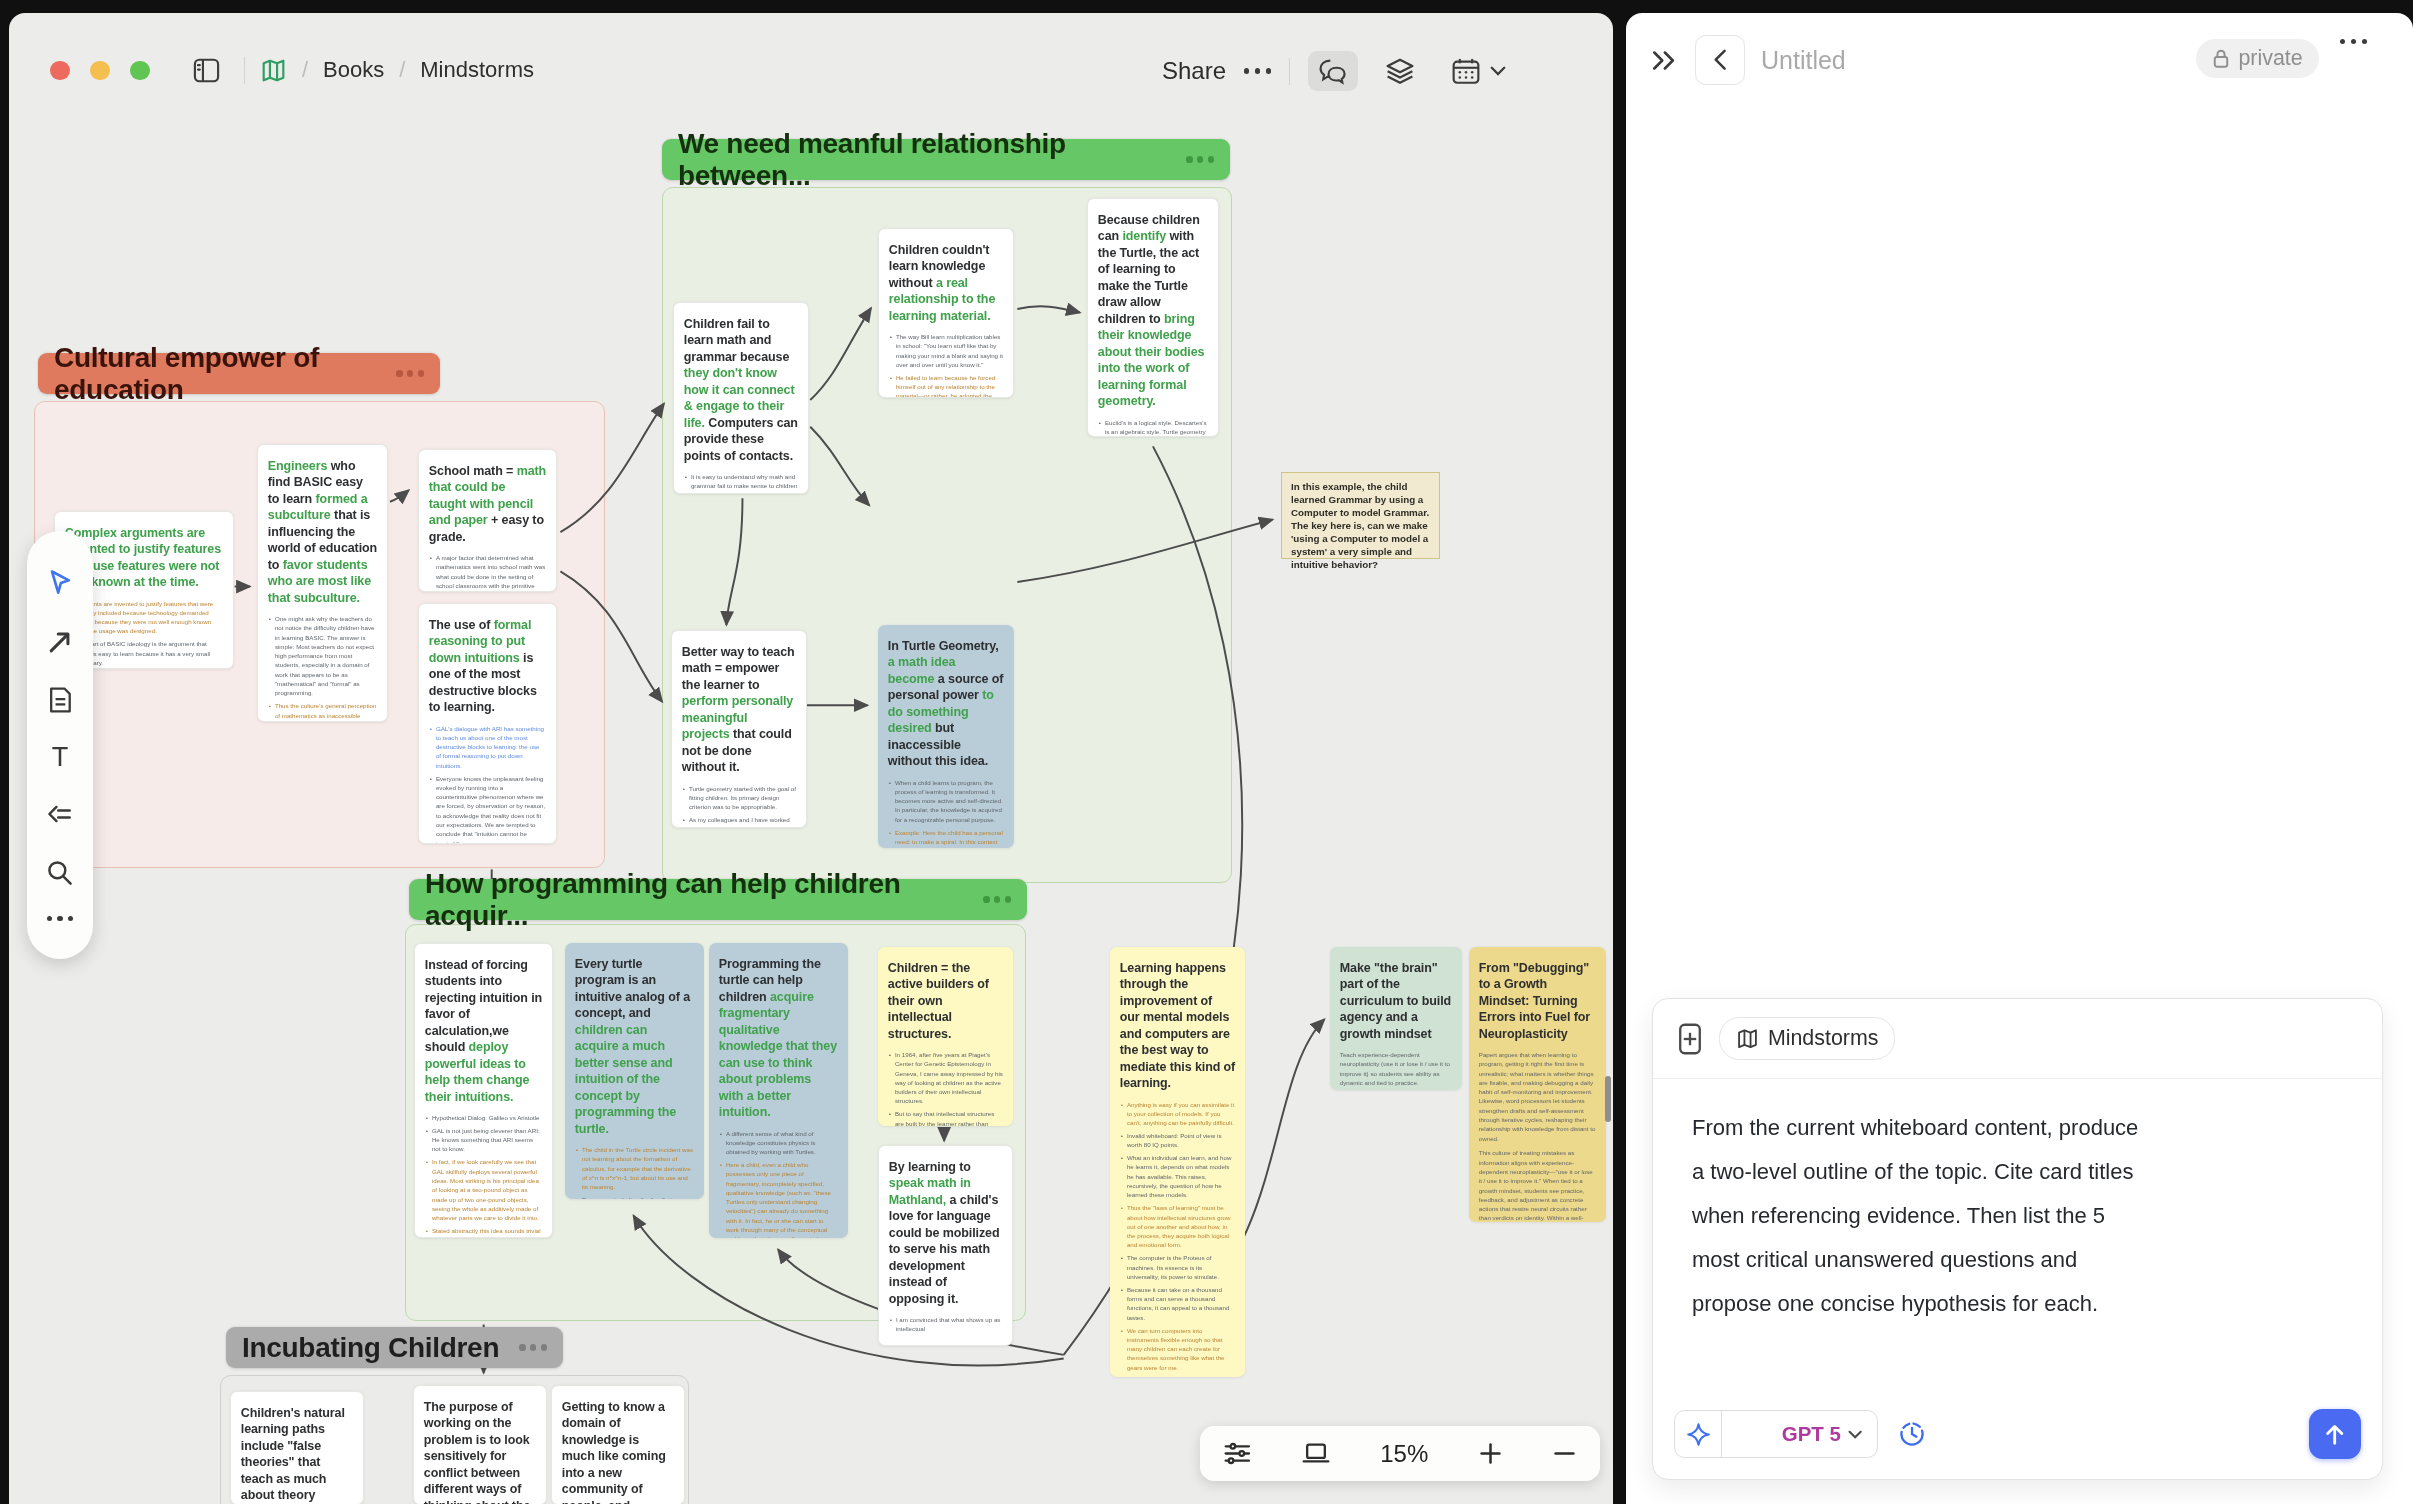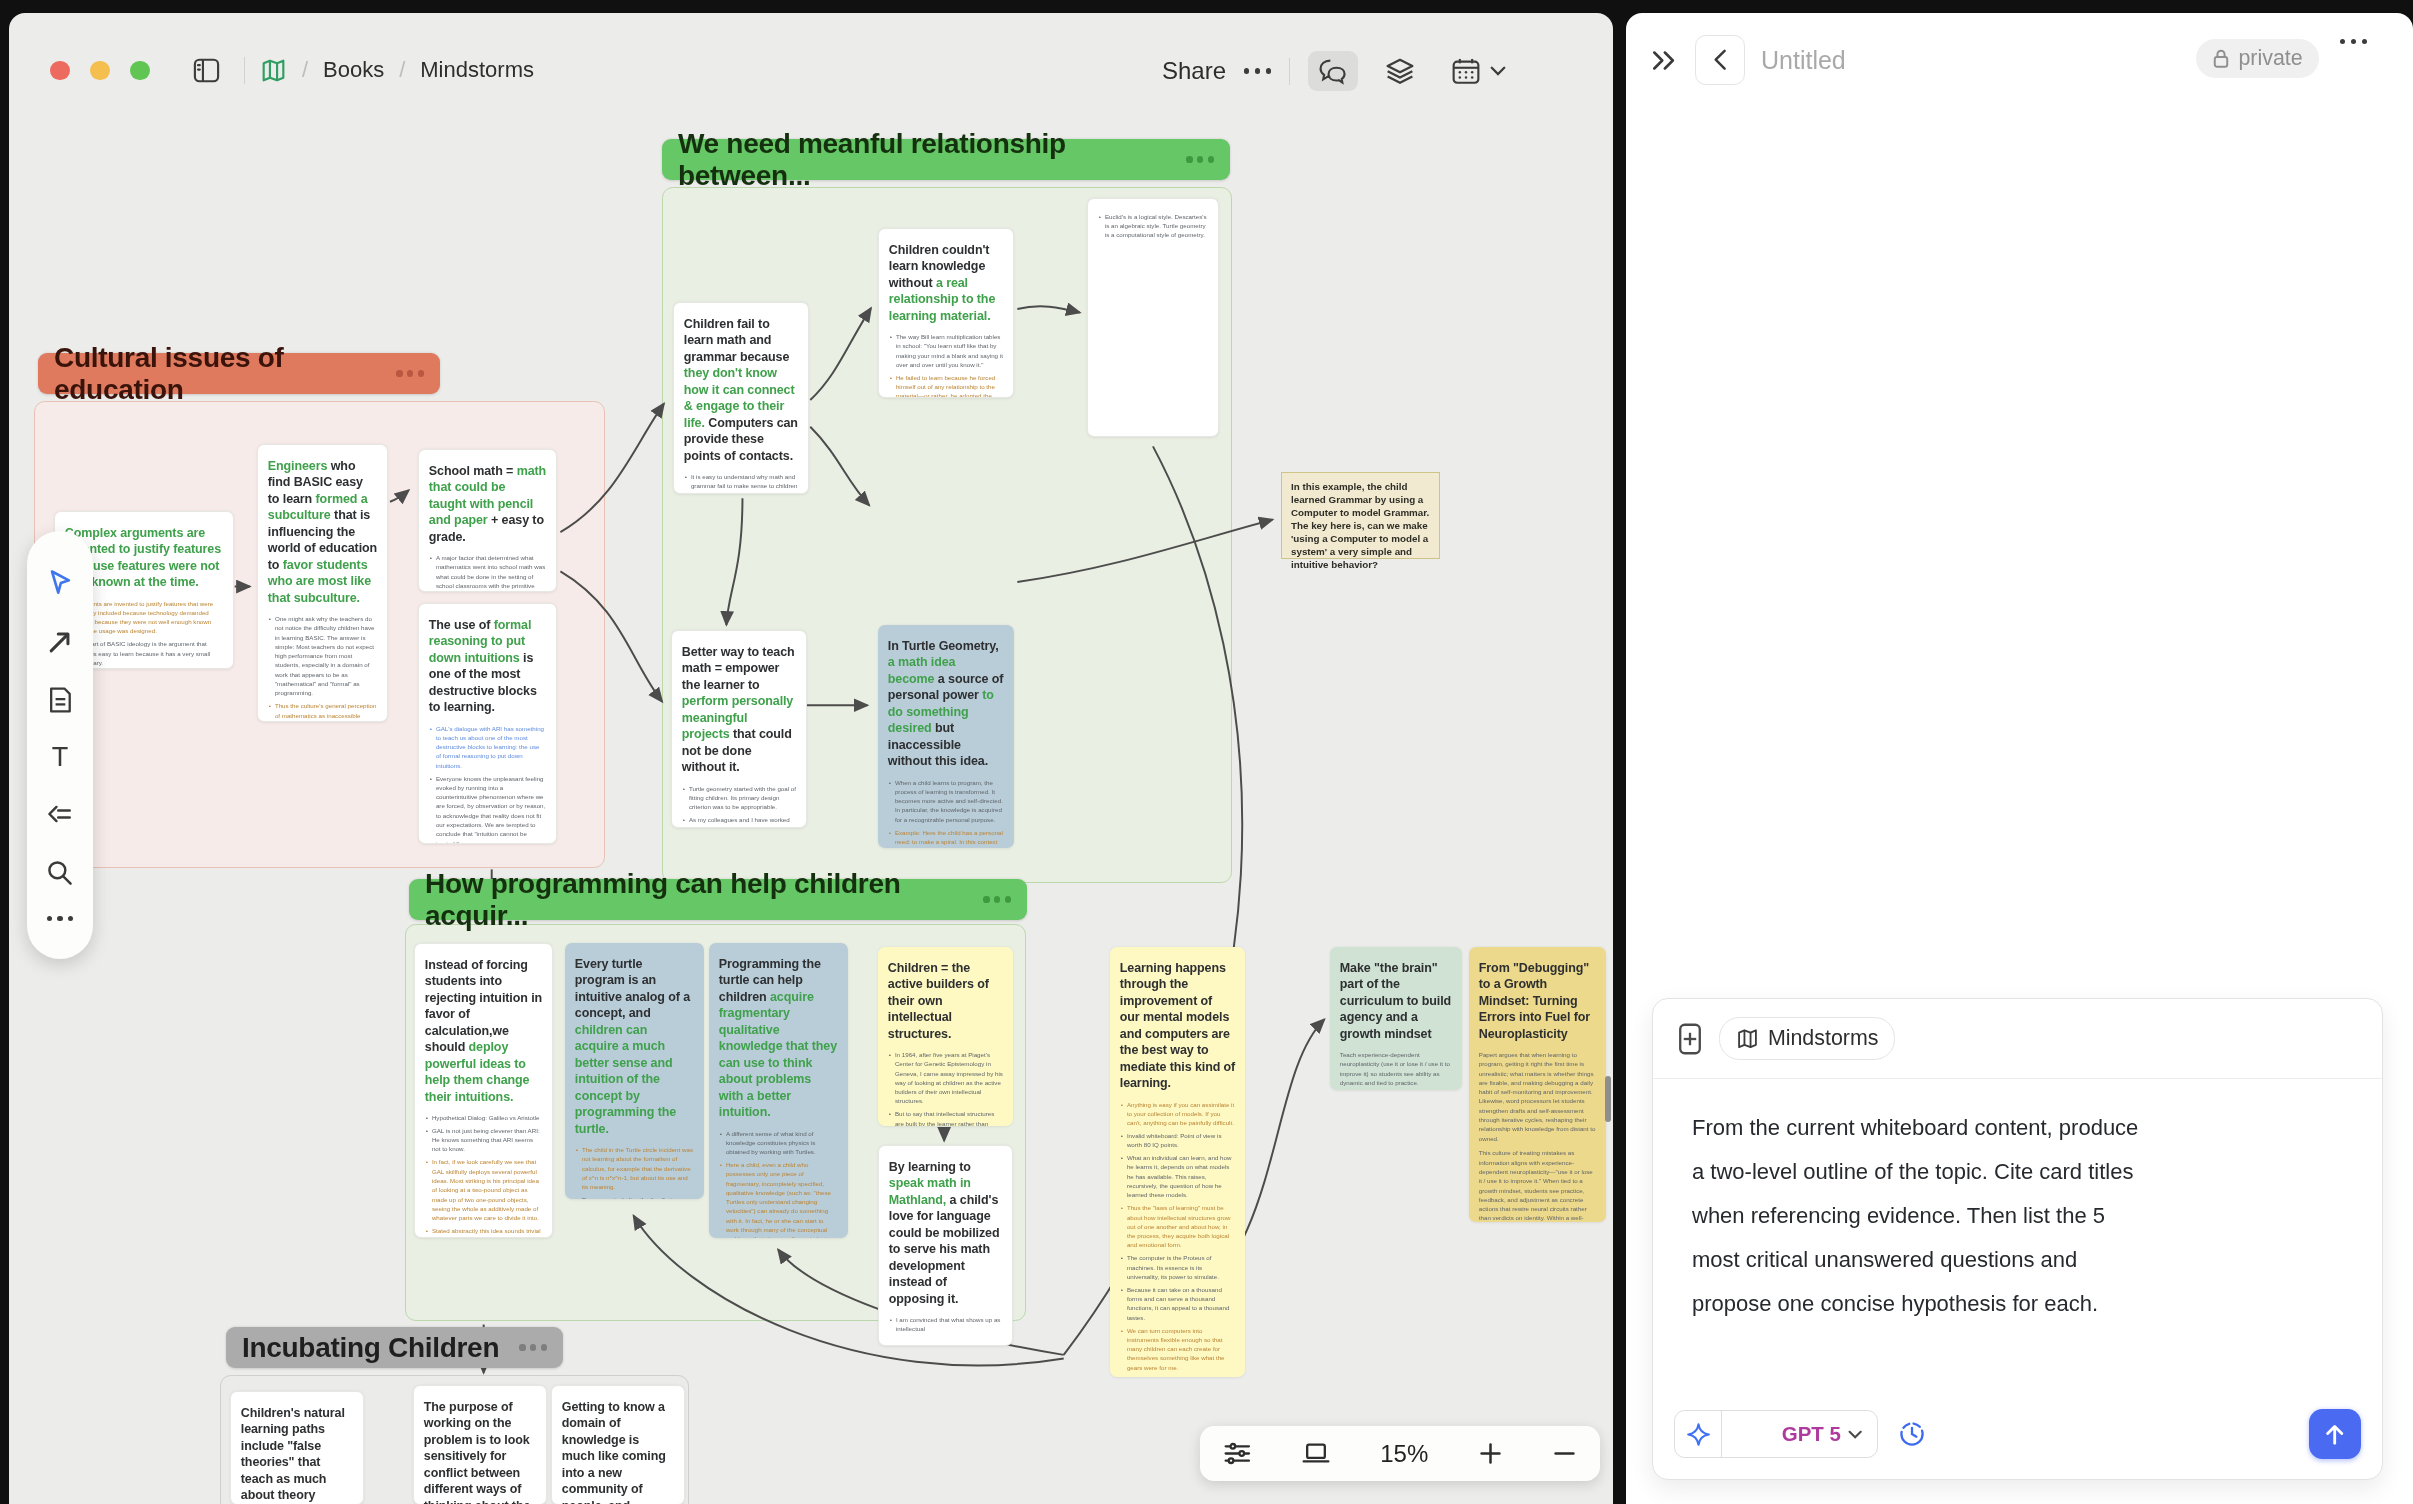--- a/index.html
+++ b/index.html
@@ -204,21 +204,21 @@
 
   <div class="sec-pill g-pill" style="left:662px;top:139px;width:568px;box-sizing:border-box">
     <span style="flex:1">We need meanful relationship between...</span>
     <span class="pill-dots">
         <i></i>
         <i></i>
         <i></i>
       </span>
   </div>
   <div class="sec-pill r-pill" style="left:38px;top:353px;width:402px;box-sizing:border-box">
-    <span style="flex:1">Cultural issues of education</span>
+    <span style="flex:1">Cultural empower of education</span>
     <span class="pill-dots">
         <i></i>
         <i></i>
         <i></i>
       </span>
   </div>
   <div class="sec-pill g-pill" style="left:409px;top:879px;width:618px;box-sizing:border-box">
     <span style="flex:1">How programming can help children acquir...</span>
     <span class="pill-dots">
         <i></i>
@@ -269,20 +269,21 @@
       </div>
   </div>
   <div class="card" style="left:878px;top:228px;width:136px;height:170px">
     <div class="ct"><span class="seg-k">Children couldn't learn knowledge without </span><span class="seg-g">a real relationship to the learning material.</span></div>
       <div class="cb">
         <div class="bl c-d">The way Bill learn multiplication tables in school: "You learn stuff like that by making your mind a blank and saying it over and over until you know it."</div>
         <div class="bl c-o">He failed to learn because he forced himself out of any relationship to the material—or rather, he adopted the worst relationship, dissociation, as a strategy for learning.</div>
       </div>
   </div>
   <div class="card" style="left:1087px;top:198px;width:132px;height:239px">
+    <div class="ct"><span class="seg-k">Because children can </span><span class="seg-g">identify </span><span class="seg-k">with the Turtle, the act of learning to make the Turtle draw allow children to </span><span class="seg-g">bring their knowledge about their bodies into the work of learning formal geometry.</span></div>
       <div class="cb">
         <div class="bl c-d">Euclid's is a logical style. Descartes's is an algebraic style. Turtle geometry is a computational style of geometry.</div>
       </div>
   </div>
   <div class="card" style="left:671px;top:630px;width:136px;height:198px">
     <div class="ct"><span class="seg-k">Better way to teach math = empower the learner to </span><span class="seg-g">perform personally meaningful projects </span><span class="seg-k">that could not be done without it.</span></div>
       <div class="cb">
         <div class="bl c-d">Turtle geometry started with the goal of fitting children. Its primary design criterion was to be appropriable.</div>
         <div class="bl c-d">As my colleagues and I have worked through these ideas, a number of principles have given more structure to the concept of an appropriable mathematics.</div>
       </div>

